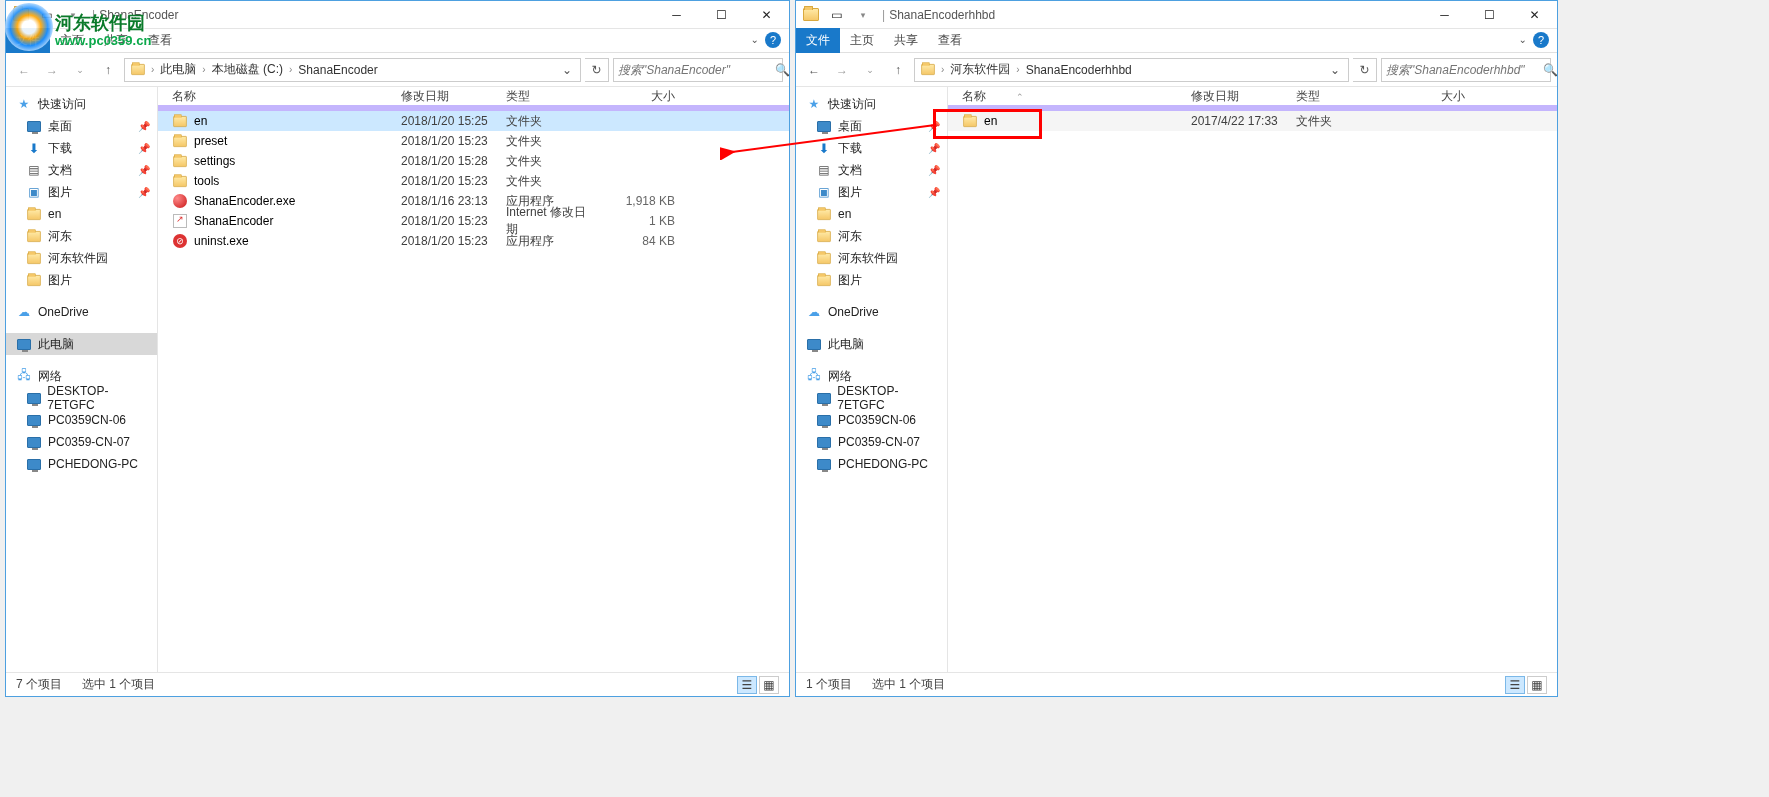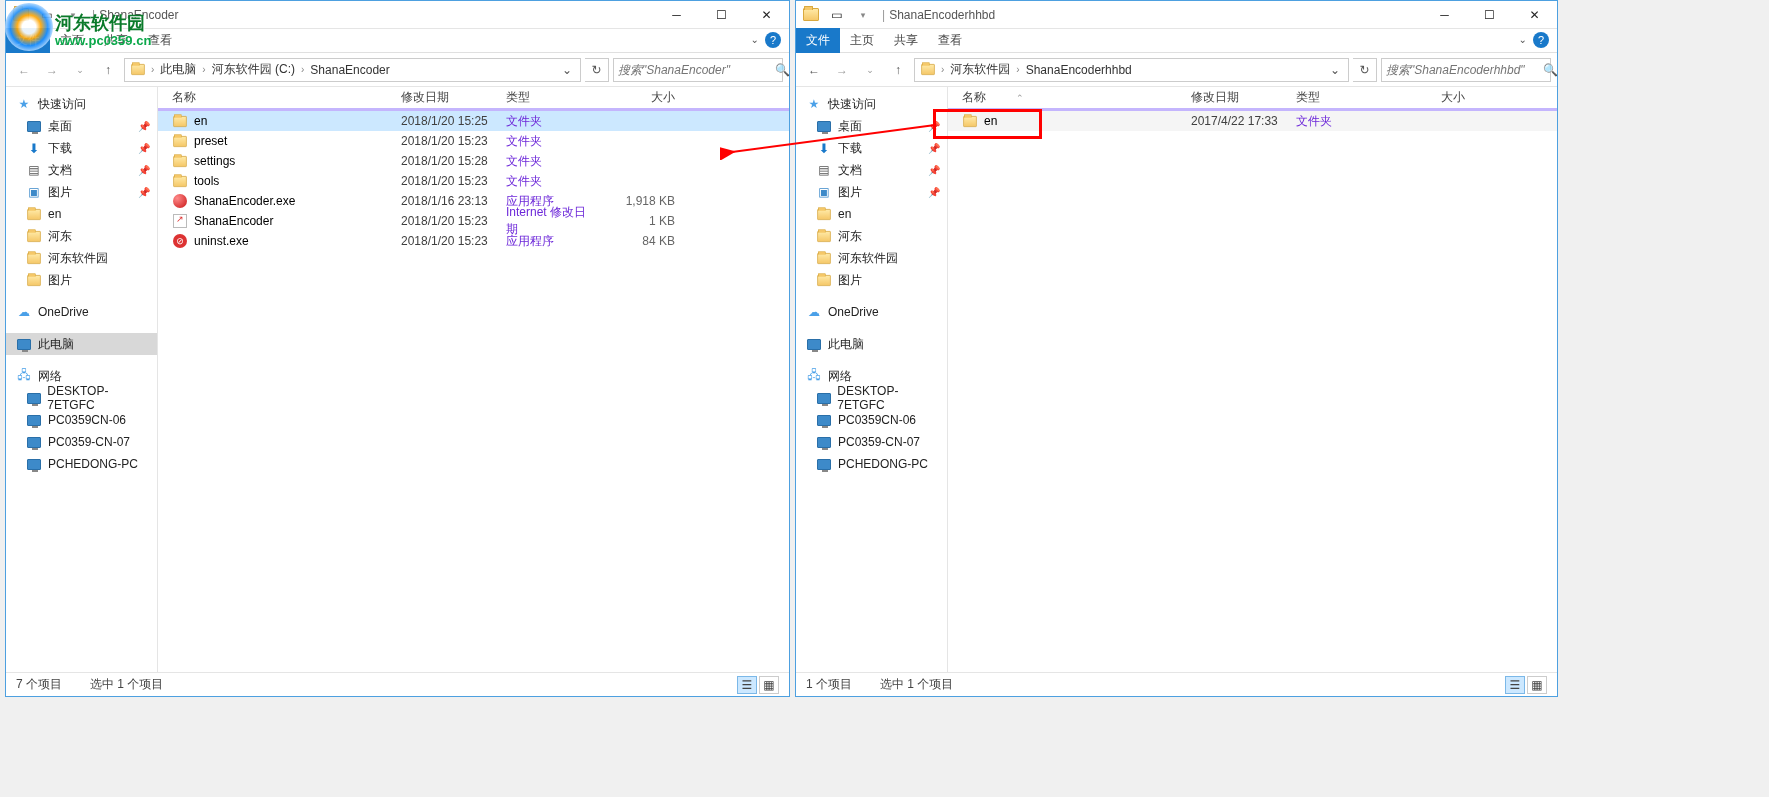--- a/index.html
+++ b/index.html
@@ -46,41 +46,41 @@
 .nav-item.selected { background: #d8d8d8; }
 .nav-item .pin { position: absolute; right: 6px; color: #888; font-size: 10px; }
 .nav-icon { width: 16px; height: 16px; display: flex; align-items: center; justify-content: center; }
 .star-icon { color: #4aa0e8; }
 .monitor-icon { width: 14px; height: 11px; background: #3d8ac9; border: 1px solid #2a6fa8; border-radius: 1px; position: relative; }
 .monitor-icon::after { content:""; position:absolute; bottom:-3px; left:4px; width:6px; height:2px; background:#888; }
 .drive-icon { color: #4aa0e8; }
 .network-icon { color: #4aa0e8; }
 
 .file-area { flex: 1; display: flex; flex-direction: column; }
-.col-headers { display: flex; height: 24px; align-items: center; border-bottom: 3px solid #c4b5fd; color: #444; }
+.col-headers { display: flex; height: 24px; align-items: center; border-bottom: 6px solid #c4b5fd; color: #444; }
 .col { padding: 0 8px; }
 .col.name { width: 235px; padding-left: 14px; }
 .col.date { width: 105px; }
 .col.type { width: 105px; }
 .col.size { width: 80px; text-align: right; }
 .file-list { flex: 1; overflow-y: auto; }
 .file-row { display: flex; height: 20px; align-items: center; }
 .file-row.selected { background: #cce8ff; }
 .file-row .cell { padding: 0 8px; }
 .file-row .cell.name { width: 235px; display: flex; align-items: center; gap: 6px; padding-left: 14px; }
 .file-row .cell.date { width: 105px; color: #404040; }
-.file-row .cell.type { width: 105px; color: #6d28d9; }
+.file-row .cell.type { width: 105px; color: #404040; }
 .file-row .cell.size { width: 80px; text-align: right; color: #666; }
 .file-icon { width: 16px; height: 16px; display: flex; align-items: center; justify-content: center; }
 .exe-icon { width: 14px; height: 14px; border-radius: 50%; background: radial-gradient(circle at 30% 30%, #ff8a8a, #c91616); }
 .link-icon { width: 14px; height: 14px; background: #fff; border: 1px solid #bbb; position: relative; }
 .link-icon::after { content: "↗"; position: absolute; font-size: 9px; color: #d33; top: -1px; left: 2px; }
 .uninst-icon { width: 14px; height: 14px; border-radius: 50%; background: #d33; color: #fff; font-size: 9px; text-align: center; line-height: 14px; }
 
-.statusbar { height: 24px; border-top: 1px solid #e5e5e5; display: flex; align-items: center; padding: 0 10px; gap: 28px; color: #444; }
+.statusbar { height: 24px; border-top: 1px solid #e5e5e5; display: flex; align-items: center; padding: 0 10px; gap: 20px; color: #444; }
 .statusbar .view-btns { margin-left: auto; display: flex; gap: 2px; }
 .view-btn { width: 20px; height: 18px; border: 1px solid #ccc; display: flex; align-items: center; justify-content: center; }
 .view-btn.active { background: #cce8ff; border-color: #7bb8e8; }
 
 .watermark { position: absolute; pointer-events: none; }
 .watermark.logo { left: 5px; top: 3px; z-index: 10; }
 .logo-circle { width: 48px; height: 48px; border-radius: 50%; background: radial-gradient(circle,#fff 20%,#ffa500 35%,#1e90ff 55%,#fff 80%); opacity: 0.9; position: relative; }
 .logo-text { position: absolute; left: 50px; top: 8px; font-size: 18px; font-weight: bold; color: #0a7a2a; white-space: nowrap; text-shadow: 1px 1px #fff; }
 .logo-url { position: absolute; left: 50px; top: 30px; font-size: 13px; font-weight: bold; color: #0ba84a; white-space: nowrap; text-shadow: 1px 1px #fff; }
 
@@ -134,21 +134,21 @@
     <div class="nav-arrow">→</div>
     <div class="nav-arrow" style="font-size:9px;">⌄</div>
     <div class="nav-arrow active">↑</div>
     <div class="breadcrumb">
       <span class="bc-icon">
           <span class="folder-glyph" style="transform:scale(0.85)"></span>
         </span>
       <span class="bc-sep">›</span>
       <span class="bc-seg">此电脑</span>
       <span class="bc-sep">›</span>
-      <span class="bc-seg">河东软件园 (C:)</span>
+      <span class="bc-seg">本地磁盘 (C:)</span>
       <span class="bc-sep">›</span>
       <span class="bc-seg">ShanaEncoder</span>
       <span class="bc-dropdown">⌄</span>
     </div>
     <div class="refresh-btn">↻</div>
     <div class="searchbox">
       <input placeholder="搜索&quot;ShanaEncoder&quot;" style="">
       <span class="search-icon">🔍</span>
     </div>
   </div>

